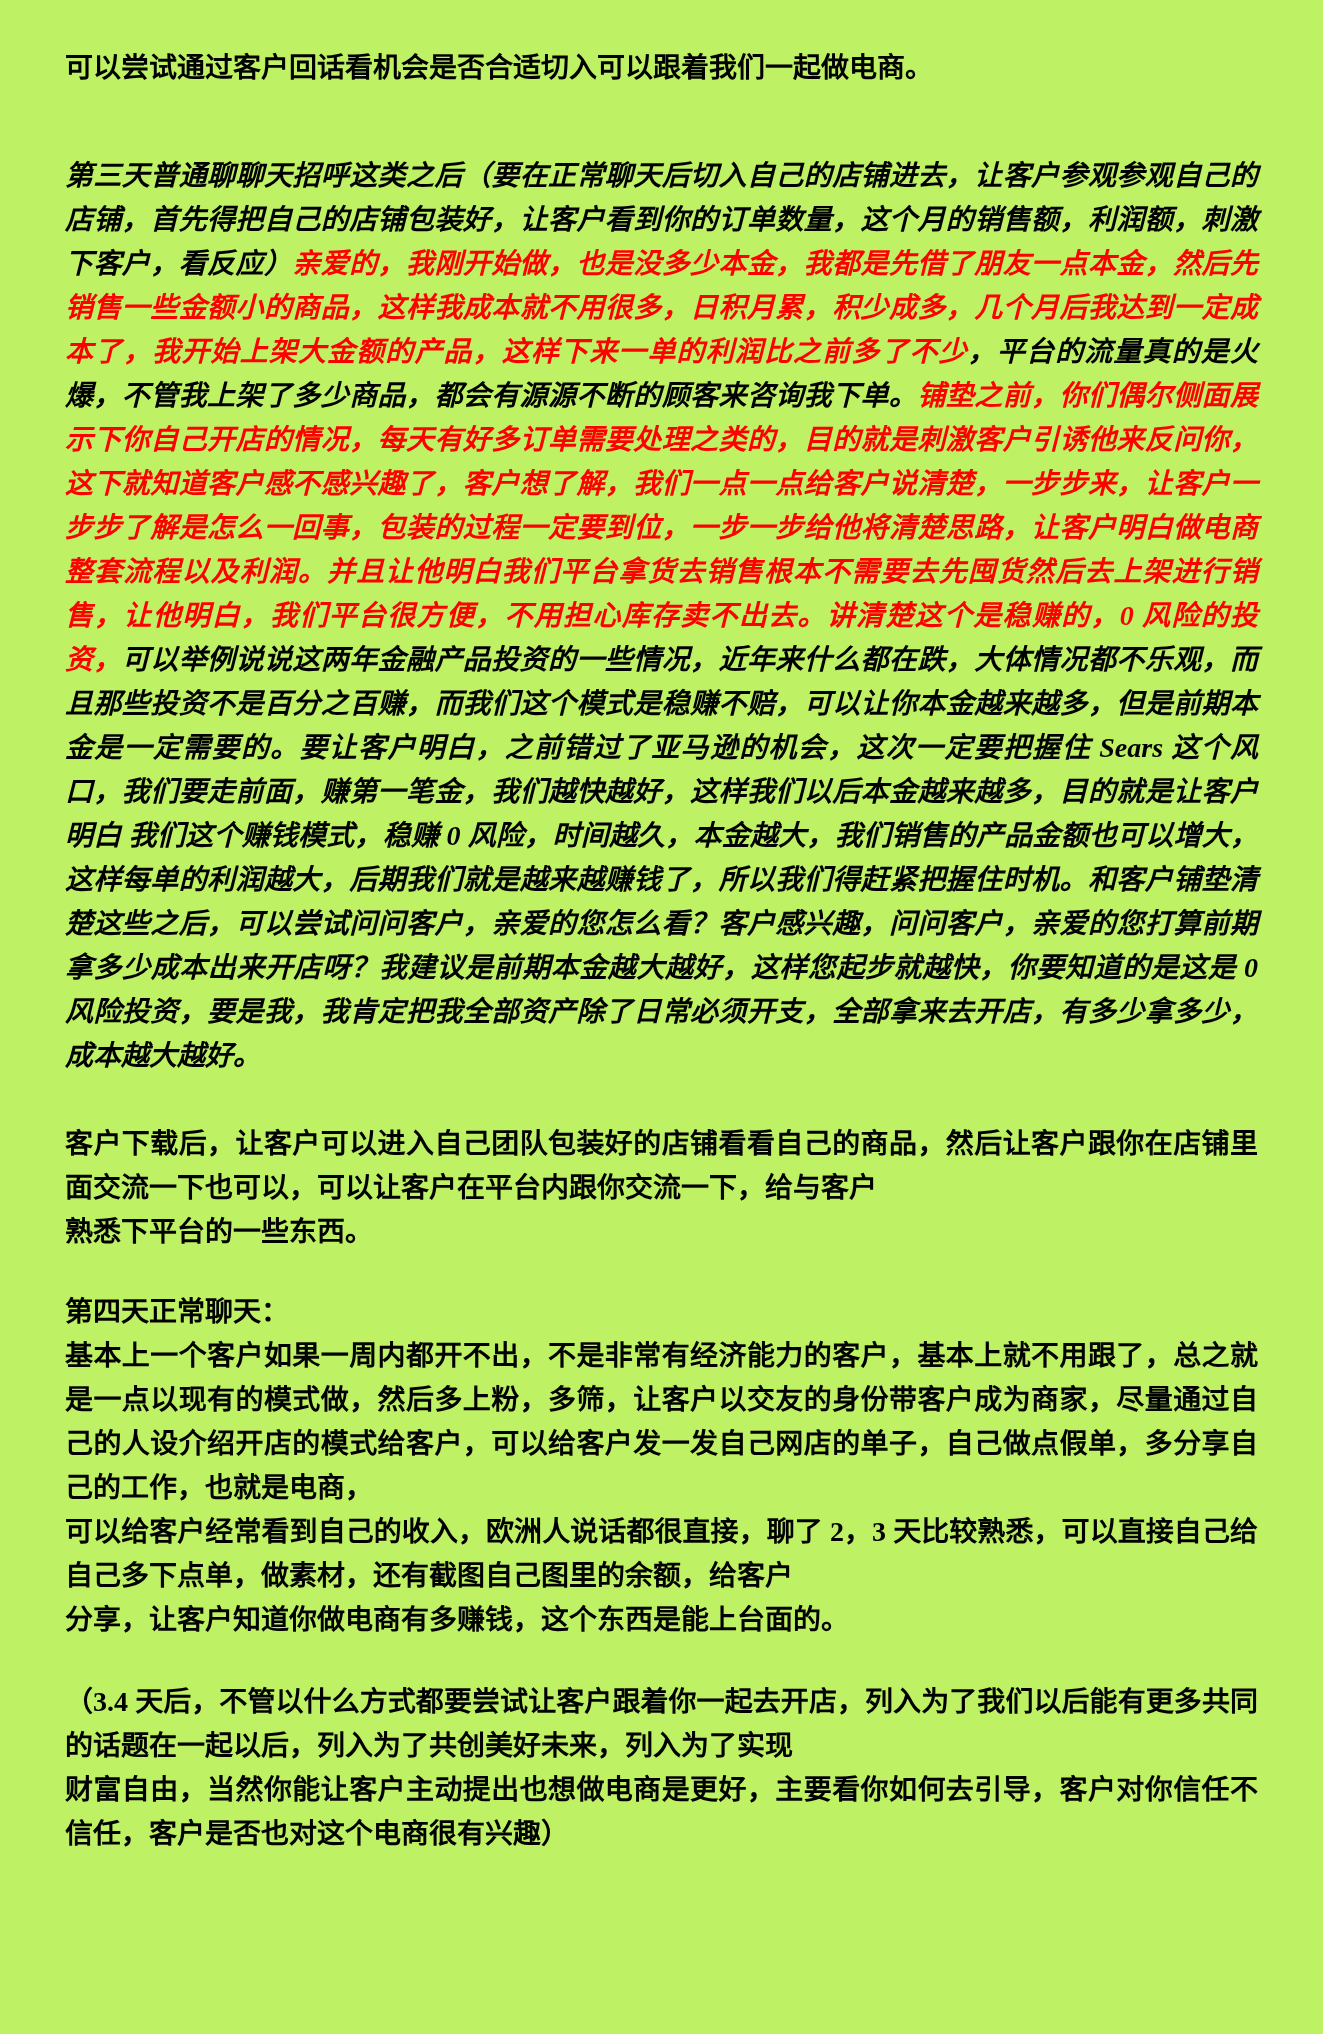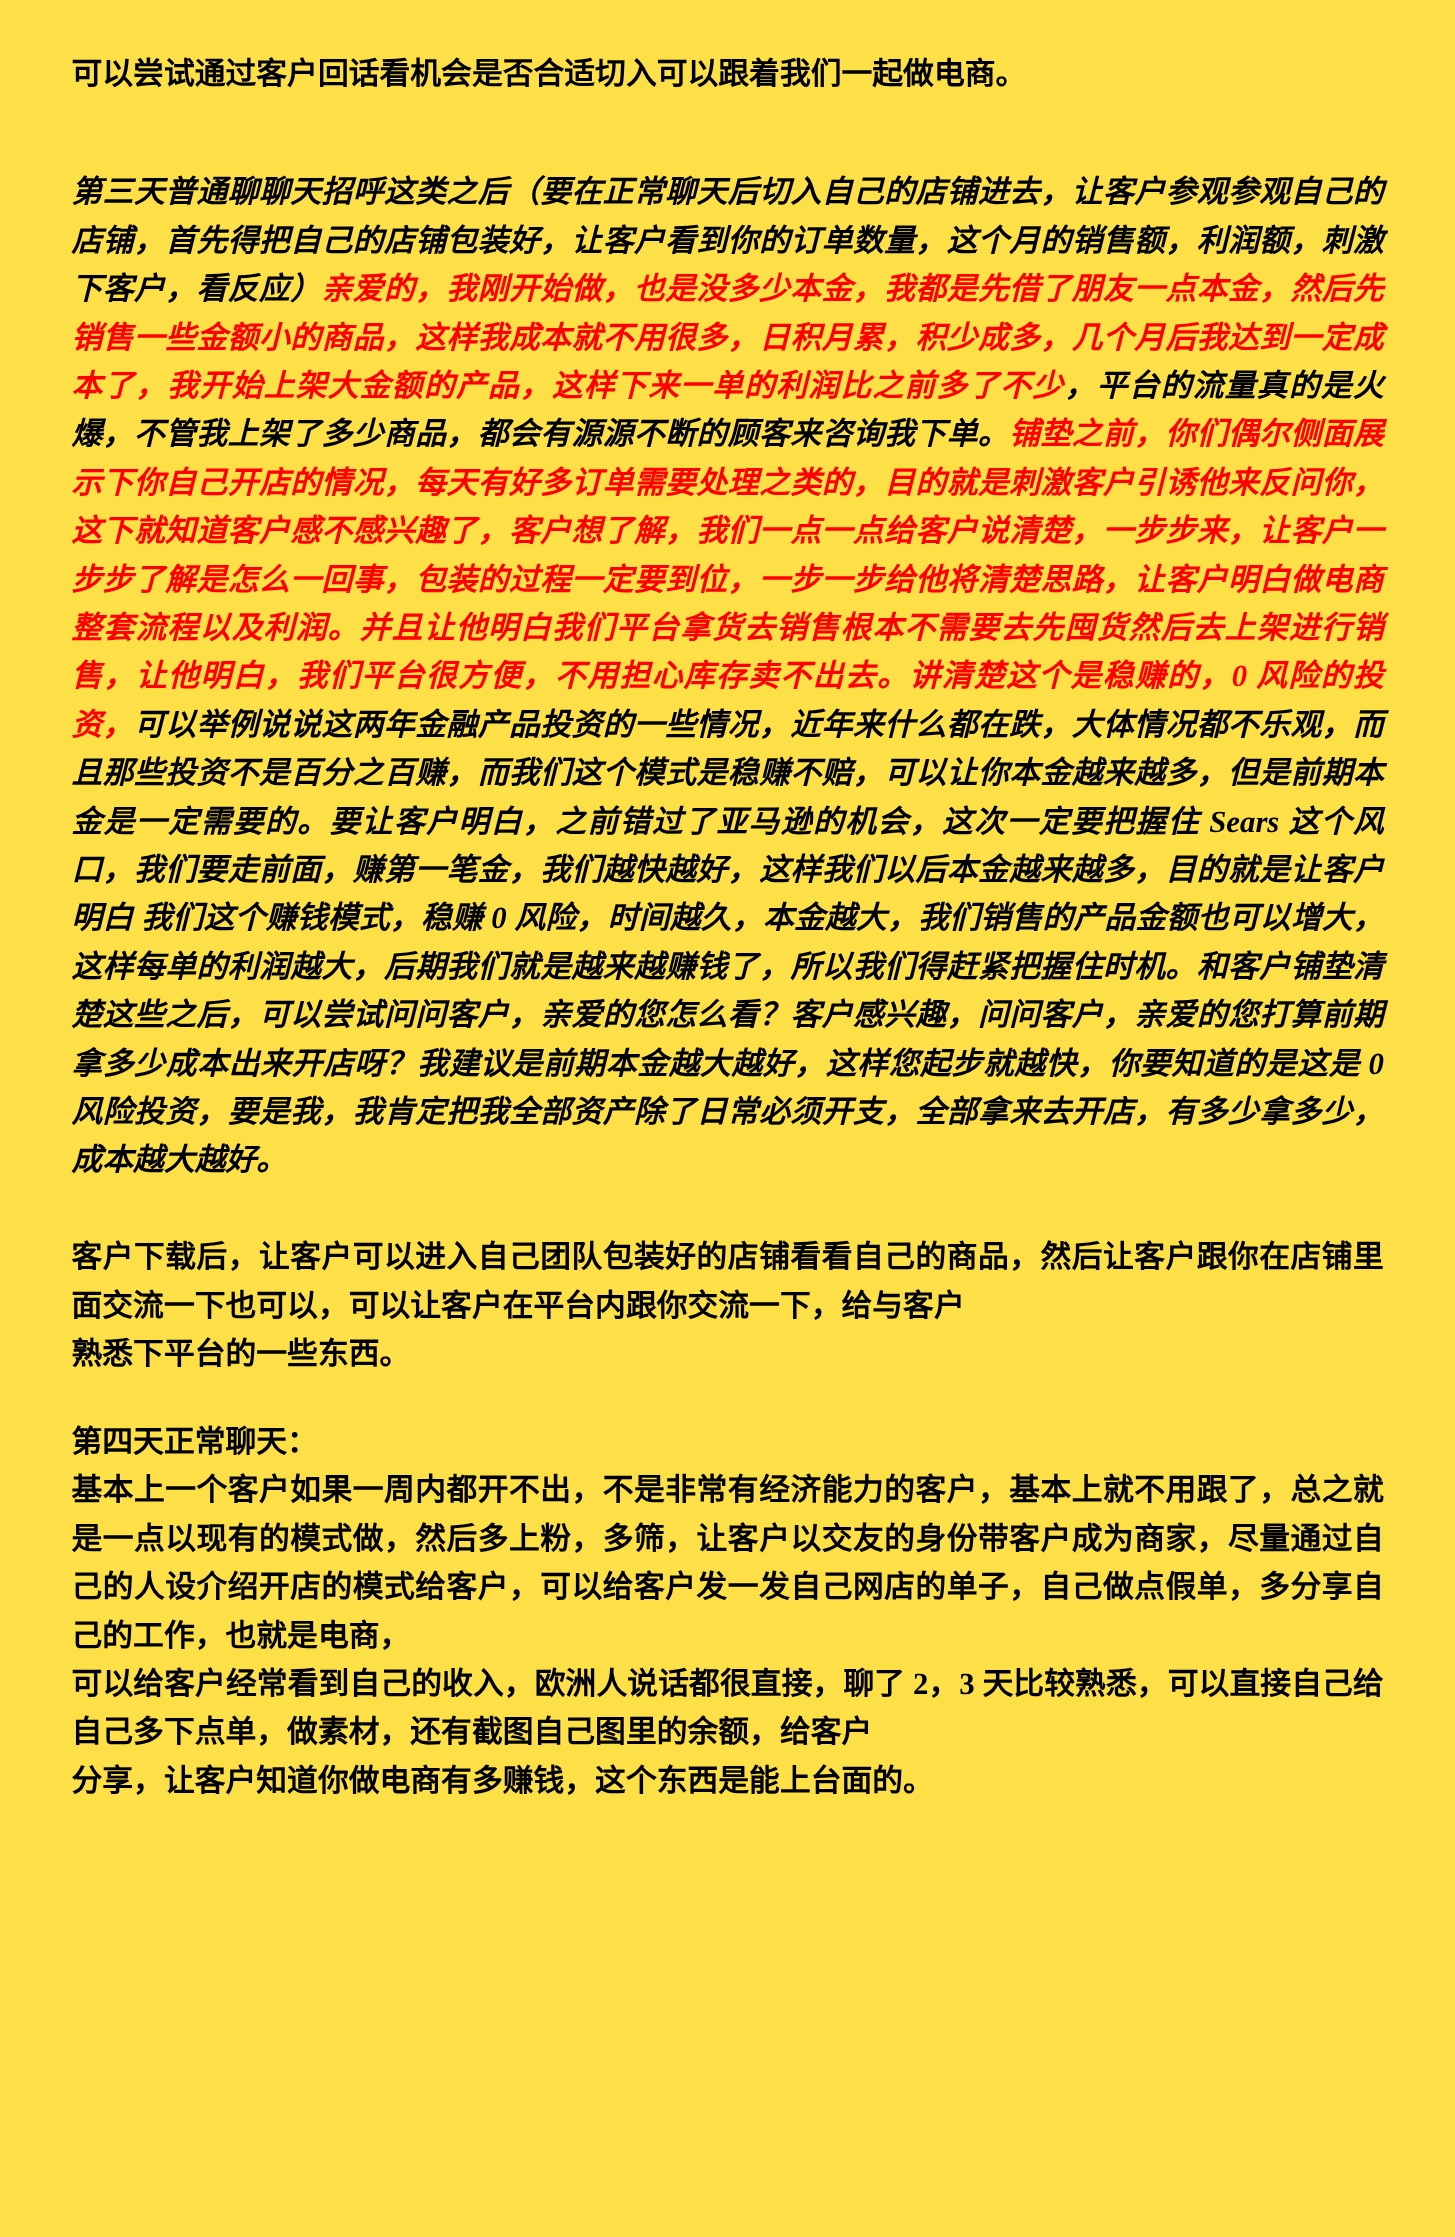--- a/index.html
+++ b/index.html
@@ -5,21 +5,21 @@
   html, body {
     margin: 0;
     padding: 0;
     background: #ffffff;
   }
   .page {
     position: relative;
     width: 1323px;
     height: 2034px;
     margin: 0 auto;
-    background: #fde047;
+    background: #bef264;
     box-sizing: border-box;
     padding: 46px 65px 0 65px;
     overflow: hidden;
     font-family: "Liberation Serif", "DejaVu Serif", serif;
     font-weight: 700;
     font-size: 28px;
     line-height: 44px;
     color: #000000;
   }
   .para {
@@ -45,14 +45,16 @@
   <p class="para p2"><span class="seg-black">第三天普通聊聊天招呼这类之后（要在正常聊天后切入自己的店铺进去，让客户参观参观自己的店铺，首先得把自己的店铺包装好，让客户看到你的订单数量，这个月的销售额，利润额，刺激下客户，看反应）</span><span class="seg-red">亲爱的，我刚开始做，也是没多少本金，我都是先借了朋友一点本金，然后先销售一些金额小的商品，这样我成本就不用很多，日积月累，积少成多，几个月后我达到一定成本了，我开始上架大金额的产品，这样下来一单的利润比之前多了不少</span><span class="seg-black">，平台的流量真的是火爆，不管我上架了多少商品，都会有源源不断的顾客来咨询我下单。</span><span class="seg-red">铺垫之前，你们偶尔侧面展示下你自己开店的情况，每天有好多订单需要处理之类的，目的就是刺激客户引诱他来反问你，这下就知道客户感不感兴趣了，客户想了解，我们一点一点给客户说清楚，一步步来，让客户一步步了解是怎么一回事，包装的过程一定要到位，一步一步给他将清楚思路，让客户明白做电商整套流程以及利润。并且让他明白我们平台拿货去销售根本不需要去先囤货然后去上架进行销售，让他明白，我们平台很方便，不用担心库存卖不出去。讲清楚这个是稳赚的，0 风险的投资，</span><span class="seg-black">可以举例说说这两年金融产品投资的一些情况，近年来什么都在跌，大体情况都不乐观，而且那些投资不是百分之百赚，而我们这个模式是稳赚不赔，可以让你本金越来越多，但是前期本金是一定需要的。要让客户明白，之前错过了亚马逊的机会，这次一定要把握住 Sears 这个风口，我们要走前面，赚第一笔金，我们越快越好，这样我们以后本金越来越多，目的就是让客户明白 我们这个赚钱模式，稳赚 0 风险，时间越久，本金越大，我们销售的产品金额也可以增大，这样每单的利润越大，后期我们就是越来越赚钱了，所以我们得赶紧把握住时机。和客户铺垫清楚这些之后，可以尝试问问客户，亲爱的您怎么看？客户感兴趣，问问客户，亲爱的您打算前期拿多少成本出来开店呀？我建议是前期本金越大越好，这样您起步就越快，你要知道的是这是 0 风险投资，要是我，我肯定把我全部资产除了日常必须开支，全部拿来去开店，有多少拿多少，成本越大越好。</span></p>
 
   <p class="para p3"><span class="seg-black">客户下载后，让客户可以进入自己团队包装好的店铺看看自己的商品，然后让客户跟你在店铺里面交流一下也可以，可以让客户在平台内跟你交流一下，给与客户
 熟悉下平台的一些东西。</span></p>
 
   <p class="para p4"><span class="seg-black">第四天正常聊天：
 基本上一个客户如果一周内都开不出，不是非常有经济能力的客户，基本上就不用跟了，总之就是一点以现有的模式做，然后多上粉，多筛，让客户以交友的身份带客户成为商家，尽量通过自己的人设介绍开店的模式给客户，可以给客户发一发自己网店的单子，自己做点假单，多分享自己的工作，也就是电商，
 可以给客户经常看到自己的收入，欧洲人说话都很直接，聊了 2，3 天比较熟悉，可以直接自己给自己多下点单，做素材，还有截图自己图里的余额，给客户
 分享，让客户知道你做电商有多赚钱，这个东西是能上台面的。</span></p>
 
+  <p class="para p5"><span class="seg-black">（3.4 天后，不管以什么方式都要尝试让客户跟着你一起去开店，列入为了我们以后能有更多共同的话题在一起以后，列入为了共创美好未来，列入为了实现
+财富自由，当然你能让客户主动提出也想做电商是更好，主要看你如何去引导，客户对你信任不信任，客户是否也对这个电商很有兴趣）</span></p>
 
 </div>
 
 </body></html>

